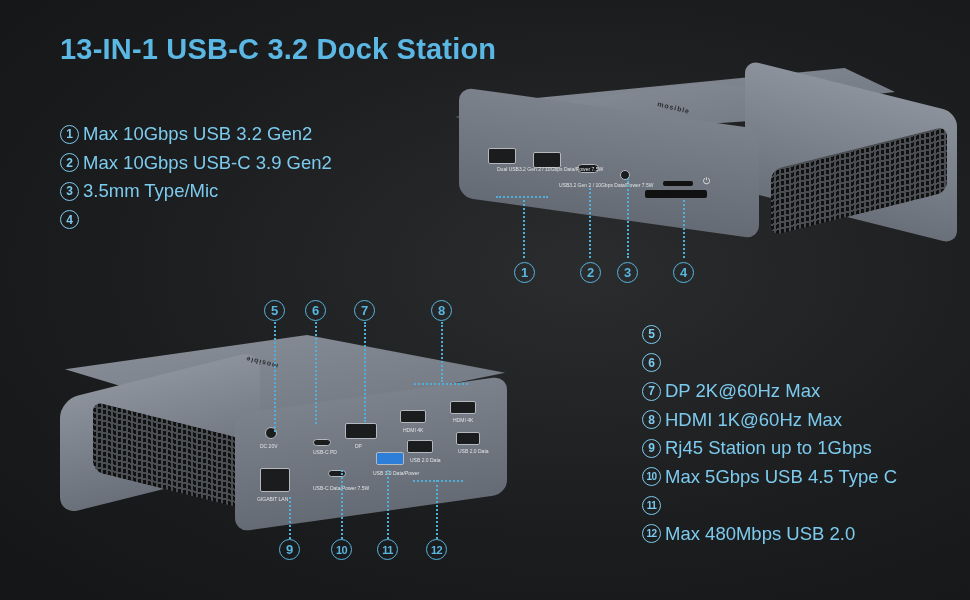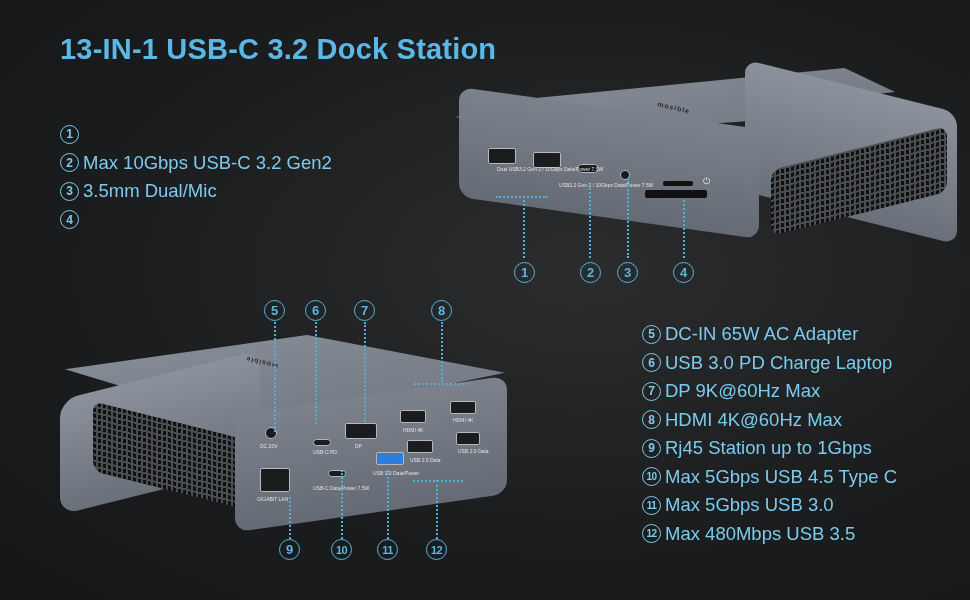--- a/index.html
+++ b/index.html
@@ -65,66 +65,64 @@
   .logo-emboss { position: absolute; font-size: 7px; font-weight: bold; color: #2a2c30; letter-spacing: 1px; }
 </style>
 </head>
 <body>
 
 <h1 class="title">13-IN-1 USB-C 3.2 Dock Station</h1>
 
 <ul class="feature-list top">
   <li>
       <span class="num-badge">1</span>
+      <span>Max 10Gbps USB 3.2 Gen2</span>
     </li>
   <li>
       <span class="num-badge">2</span>
-      <span>Max 10Gbps USB-C 3.2 Gen2</span>
+      <span>Max 10Gbps USB-C 3.9 Gen2</span>
     </li>
   <li>
       <span class="num-badge">3</span>
-      <span>3.5mm Dual/Mic</span>
+      <span>3.5mm Type/Mic</span>
     </li>
   <li>
       <span class="num-badge">4</span>
     </li>
 </ul>
 
 <ul class="feature-list bottom">
   <li>
       <span class="num-badge">5</span>
-      <span>DC-IN 65W AC Adapter</span>
     </li>
   <li>
       <span class="num-badge">6</span>
-      <span>USB 3.0 PD Charge Laptop</span>
     </li>
   <li>
       <span class="num-badge">7</span>
-      <span>DP 9K@60Hz Max</span>
+      <span>DP 2K@60Hz Max</span>
     </li>
   <li>
       <span class="num-badge">8</span>
-      <span>HDMI 4K@60Hz Max</span>
+      <span>HDMI 1K@60Hz Max</span>
     </li>
   <li>
       <span class="num-badge">9</span>
       <span>Rj45 Station up to 1Gbps</span>
     </li>
   <li>
       <span class="num-badge two">10</span>
       <span>Max 5Gbps USB 4.5 Type C</span>
     </li>
   <li>
       <span class="num-badge two">11</span>
-      <span>Max 5Gbps USB 3.0</span>
     </li>
   <li>
       <span class="num-badge two">12</span>
-      <span>Max 480Mbps USB 3.5</span>
+      <span>Max 480Mbps USB 2.0</span>
     </li>
 </ul>
 
 <div class="device" style="left:455px; top:68px; width:515px; height:160px;">
 
   <div class="dock-top-face" style="left:20px; top:0; width:420px; height:60px; clip-path: polygon(0 60%, 88% 0, 100% 40%, 26% 100%); "></div>
   <div class="dock-top-face" style="left:0; top:14px; width:460px; height:50px; clip-path: polygon(0 70%, 55% 0, 100% 55%, 30% 100%);"></div>
 
   <div class="dock-front" style="left:290px; top:18px; width:212px; height:132px; border-radius:14px; transform: skewY(14deg); background: linear-gradient(180deg,#8b929b,#6a7079);"></div>
   <div class="vent" style="left:316px; top:80px; width:176px; height:66px; transform: skewY(-14deg);"></div>

